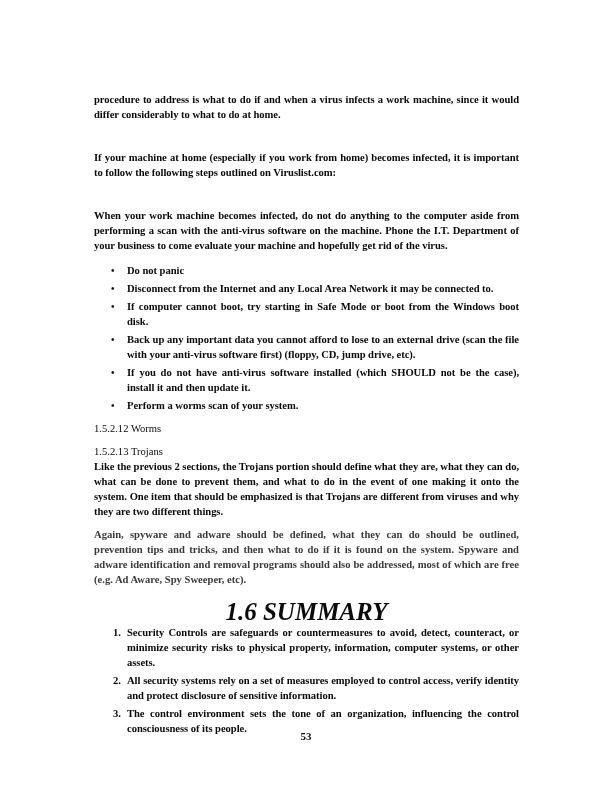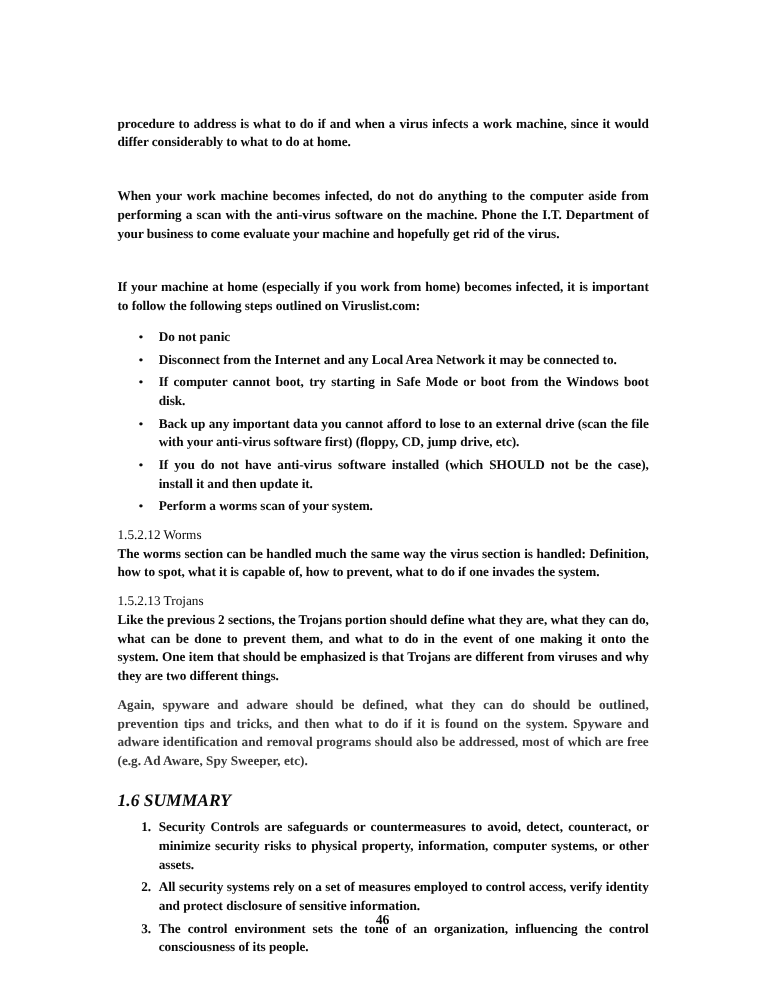--- a/index.html
+++ b/index.html
@@ -12,63 +12,62 @@
   p { margin: 0; text-align: justify; }
   .para { margin-bottom: 10px; margin-top: 28px; }
   .dark { color: #0a0a0a; font-weight: bold; -webkit-text-stroke: 0; letter-spacing: -0.05px; }
   .light { color: #3a3a3a; font-weight: bold; }
   ul.bullets { list-style: none; margin: 0 0 8px 0; padding: 0; }
   ul.bullets li { position: relative; padding-left: 33px; margin-bottom: 3px; text-align: justify; }
   ul.bullets li .bullet { position: absolute; left: 17px; top: 0; font-size: 10px; }
   h4 { margin: 0; font-size: 10.6px; line-height: 15px; font-weight: normal; color: #0a0a0a; }
   .sec { margin-bottom: 8px; }
   h2.summary {
-    margin: 14px 0 2px 0; font-size: 14px; line-height: 22px;
-    font-style: italic; font-weight: bold; color: #0a0a0a;
+    margin: 14px 0 2px 0; font-size: 25px; line-height: 22px;
+    font-style: italic; font-weight: bold; color: #0a0a0a; text-align: center;
   }
   ol.summary-list { list-style: none; margin: 0; padding: 0; }
   ol.summary-list li { position: relative; padding-left: 33px; margin-bottom: 3px; text-align: justify; }
   ol.summary-list li .num { position: absolute; left: 19px; top: 0; }
   .page-number {
     position: absolute; left: 0; width: 612px; top: 730px; text-align: center;
     font-family: "Liberation Serif", "DejaVu Serif", serif; font-size: 11px; font-weight: bold; color: #0a0a0a;
   }
 </style>
 </head>
 <body>
 
 <div class="page">
   <p class="para dark">procedure to address is what to do if and when a virus infects a work machine, since it would differ considerably to what to do at home.</p>
+  <p class="para dark">If your machine at home (especially if you work from home) becomes infected, it is important to follow the following steps outlined on Viruslist.com:</p>
   <p class="para dark">When your work machine becomes infected, do not do anything to the computer aside from performing a scan with the anti-virus software on the machine. Phone the I.T. Department of your business to come evaluate your machine and hopefully get rid of the virus.</p>
-  <p class="para dark">If your machine at home (especially if you work from home) becomes infected, it is important to follow the following steps outlined on Viruslist.com:</p>
 
   <ul class="bullets dark">
     <li><span class="bullet">•</span><span>Do not panic</span></li>
     <li><span class="bullet">•</span><span>Disconnect from the Internet and any Local Area Network it may be connected to.</span></li>
     <li><span class="bullet">•</span><span>If computer cannot boot, try starting in Safe Mode or boot from the Windows boot disk.</span></li>
     <li><span class="bullet">•</span><span>Back up any important data you cannot afford to lose to an external drive (scan the file with your anti-virus software first) (floppy, CD, jump drive, etc).</span></li>
     <li><span class="bullet">•</span><span>If you do not have anti-virus software installed (which SHOULD not be the case), install it and then update it.</span></li>
     <li><span class="bullet">•</span><span>Perform a worms scan of your system.</span></li>
   </ul>
 
   <div class="sec">
     <h4>1.5.2.12 Worms</h4>
-    <p class="dark">The worms section can be handled much the same way the virus section is handled: Definition, how to spot, what it is capable of, how to prevent, what to do if one invades the system.</p>
   </div>
 
   <div class="sec">
     <h4>1.5.2.13 Trojans</h4>
     <p class="dark">Like the previous 2 sections, the Trojans portion should define what they are, what they can do, what can be done to prevent them, and what to do in the event of one making it onto the system. One item that should be emphasized is that Trojans are different from viruses and why they are two different things.</p>
   </div>
 
   <div class="sec">
     <p class="light">Again, spyware and adware should be defined, what they can do should be outlined, prevention tips and tricks, and then what to do if it is found on the system. Spyware and adware identification and removal programs should also be addressed, most of which are free (e.g. Ad Aware, Spy Sweeper, etc).</p>
   </div>
 
   <h2 class="summary">1.6 SUMMARY</h2>
   <ol class="summary-list dark">
     <li><span class="num">1.</span><span>Security Controls are safeguards or countermeasures to avoid, detect, counteract, or minimize security risks to physical property, information, computer systems, or other assets.</span></li>
     <li><span class="num">2.</span><span>All security systems rely on a set of measures employed to control access, verify identity and protect disclosure of sensitive information.</span></li>
     <li><span class="num">3.</span><span>The control environment sets the tone of an organization, influencing the control consciousness of its people.</span></li>
   </ol>
 </div>
 
-<div class="page-number">46</div>
+<div class="page-number">53</div>
 
 </body></html>

